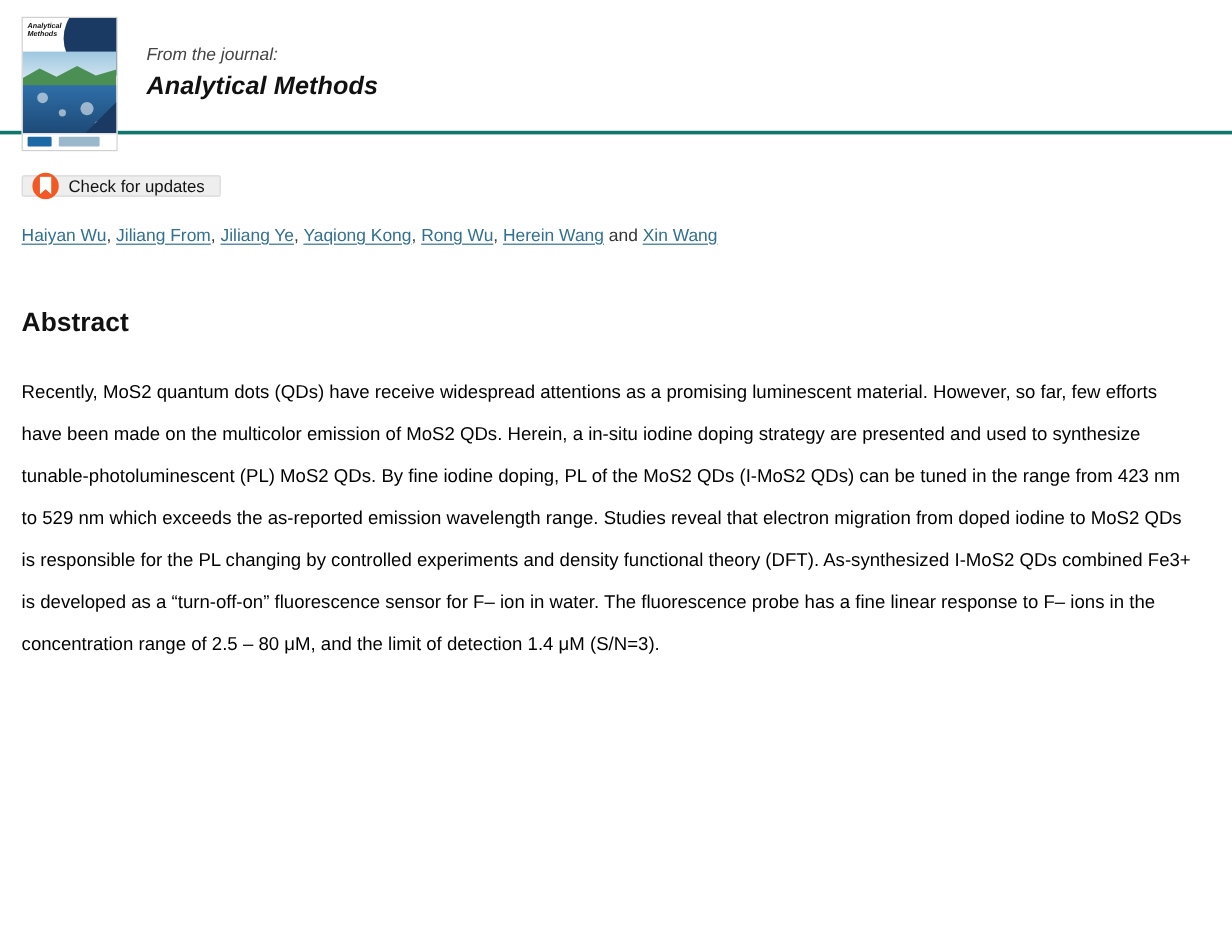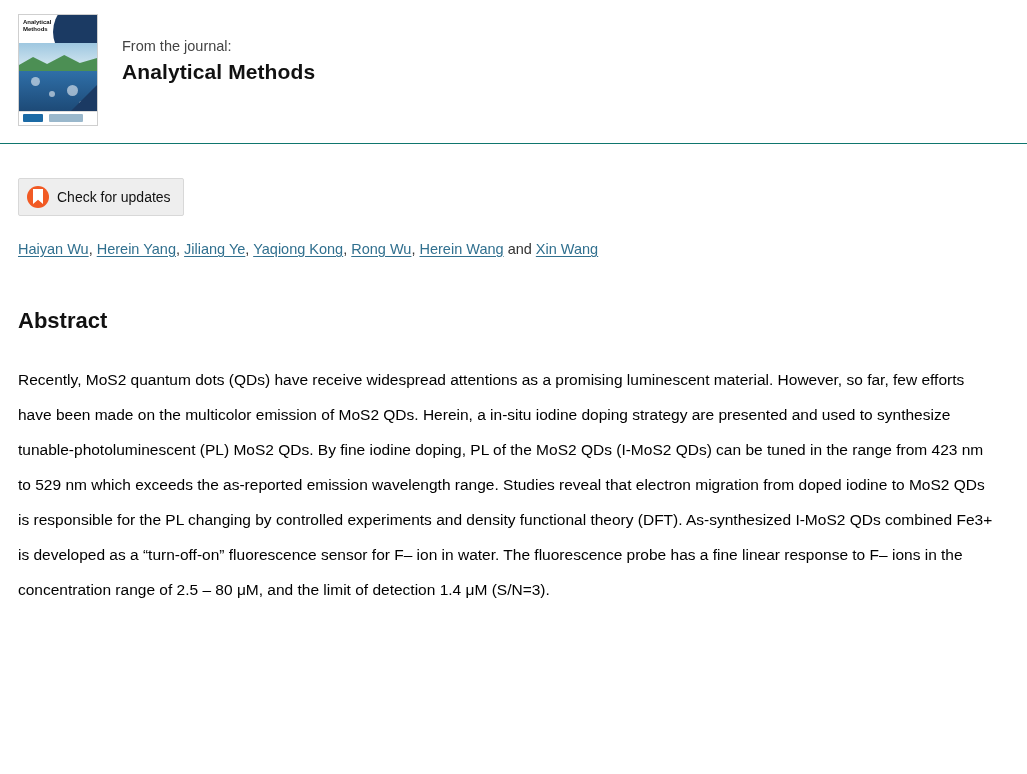--- a/index.html
+++ b/index.html
@@ -19,22 +19,23 @@
     width: 1027px;
     height: 774px;
     background: #ffffff;
   }
 
   
   .journal-header {
     display: flex;
     align-items: flex-start;
     padding: 14px 0 14px 18px;
-    border-bottom: 1px solid #0f766e;
-    height: 144px;
+    border-bottom: 3px solid #0f766e;
+    height: 112px;
+    font-style: italic;
   }
 
   .cover {
     width: 80px;
     height: 112px;
     border: 1px solid #cfcfcf;
     background: #ffffff;
     position: relative;
     overflow: hidden;
     flex: none;
@@ -159,21 +160,21 @@
   .crossmark {
     flex: none;
     margin-top: 6px;
     display: flex;
     align-items: center;
     gap: 8px;
     background: #eeeeee;
     border: 1px solid #d8d8d8;
     border-radius: 2px;
     padding: 6px 12px 6px 8px;
-    height: 38px;
+    height: 18px;
   }
   .crossmark-logo {
     width: 22px; height: 22px;
     border-radius: 50%;
     background: #f15a24;
     position: relative;
     flex: none;
   }
   .crossmark-logo::after {
     content: "";
@@ -254,21 +255,21 @@
     <div class="title-row">
 
       <div class="crossmark">
         <span class="crossmark-logo"></span>
         <span class="crossmark-text">Check for updates</span>
       </div>
     </div>
 
     <div class="authors">
       <a href="#">Haiyan Wu</a><span class="sep">,</span>
-      <a href="#">Herein Yang</a><span class="sep">,</span>
+      <a href="#">Jiliang From</a><span class="sep">,</span>
       <a href="#">Jiliang Ye</a><span class="sep">,</span>
       <a href="#">Yaqiong Kong</a><span class="sep">,</span>
       <a href="#">Rong Wu</a><span class="sep">,</span>
       <a href="#">Herein Wang</a>
       <span class="and">and</span>
       <a href="#">Xin Wang</a>
     </div>
 
     <h2 class="abstract-heading">Abstract</h2>
 

